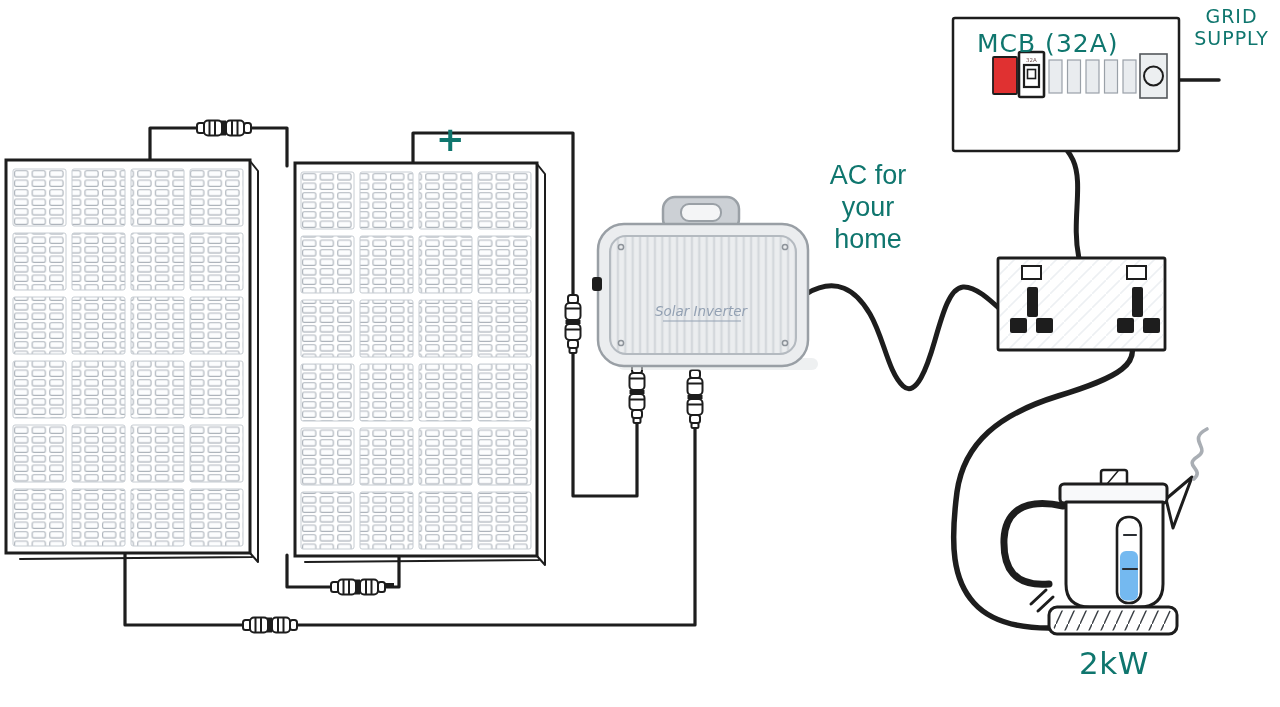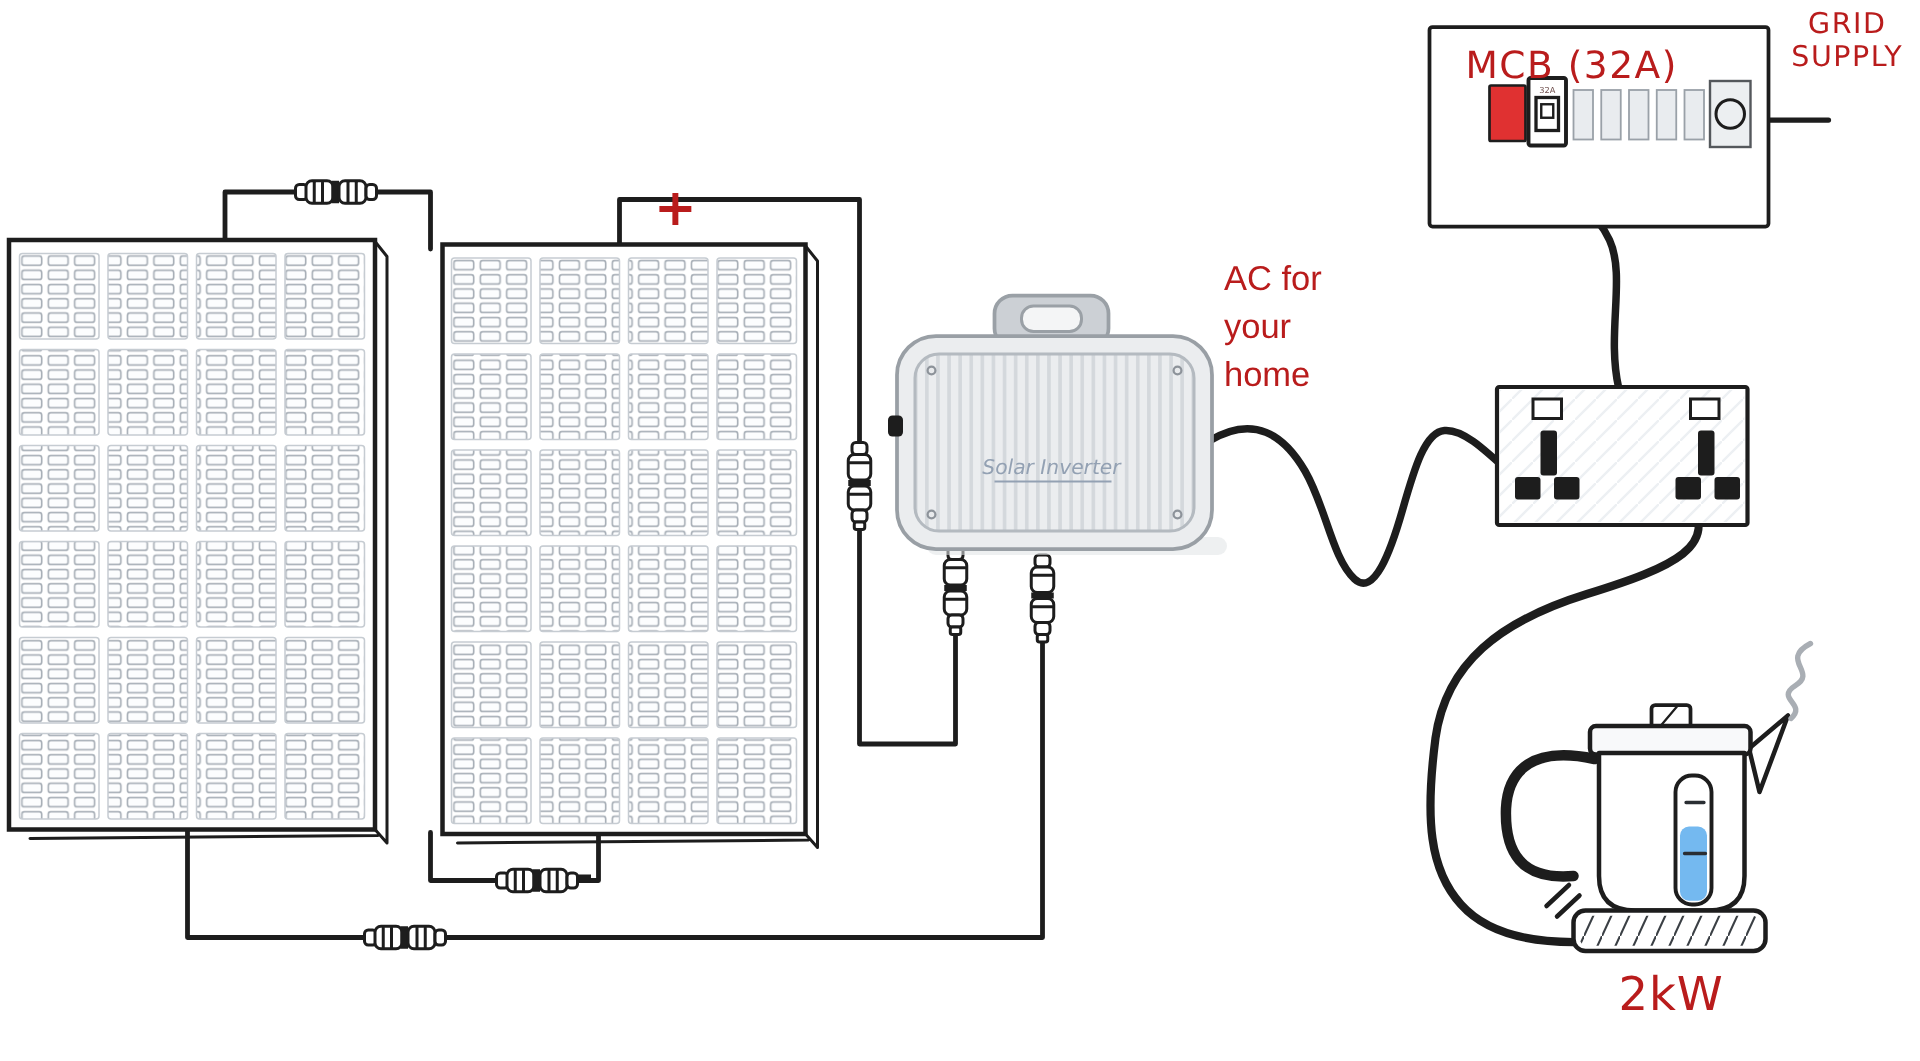--- a/index.html
+++ b/index.html
@@ -1,23 +1,23 @@
 <!DOCTYPE html>
 <html><head>
 <meta charset="utf-8">
 <style>
   html,body{margin:0;padding:0;background:#fff;}
   .canvas{position:relative;width:1280px;height:707px;background:#ffffff;overflow:hidden;
           font-family:"DejaVu Sans",sans-serif;}
   svg{position:absolute;left:0;top:0;}
   .k{stroke:#1d1d1d;fill:none;stroke-linecap:round;stroke-linejoin:round;}
-  .lbl{position:absolute;color:#b91c1c;white-space:pre-line;pointer-events:none;}
+  .lbl{position:absolute;color:#0f766e;white-space:pre-line;pointer-events:none;}
   .hand{font-family:"DejaVu Sans",sans-serif;letter-spacing:0.5px;}
   .sans{font-family:"Liberation Sans",sans-serif;}
-  .ac-label{left:816px;top:169px;width:104px;font-size:23px;line-height:32px;text-align:left;}
+  .ac-label{left:816px;top:159px;width:104px;font-size:27px;line-height:32px;text-align:center;}
   .dc-label{left:569px;top:513px;font-size:24px;line-height:34px;}
   .mcb-label{left:977px;top:29px;font-size:25px;letter-spacing:1px;}
   .grid-label{left:1183px;top:5px;width:97px;font-size:19px;line-height:22px;text-align:center;letter-spacing:1px;}
   .kettle-label{left:1068px;top:645px;width:92px;font-size:31px;text-align:center;}
   .plus-label{left:436px;top:119px;font-size:34px;font-weight:bold;}
 </style>
 </head>
 <body>
 
 <div class="canvas">

